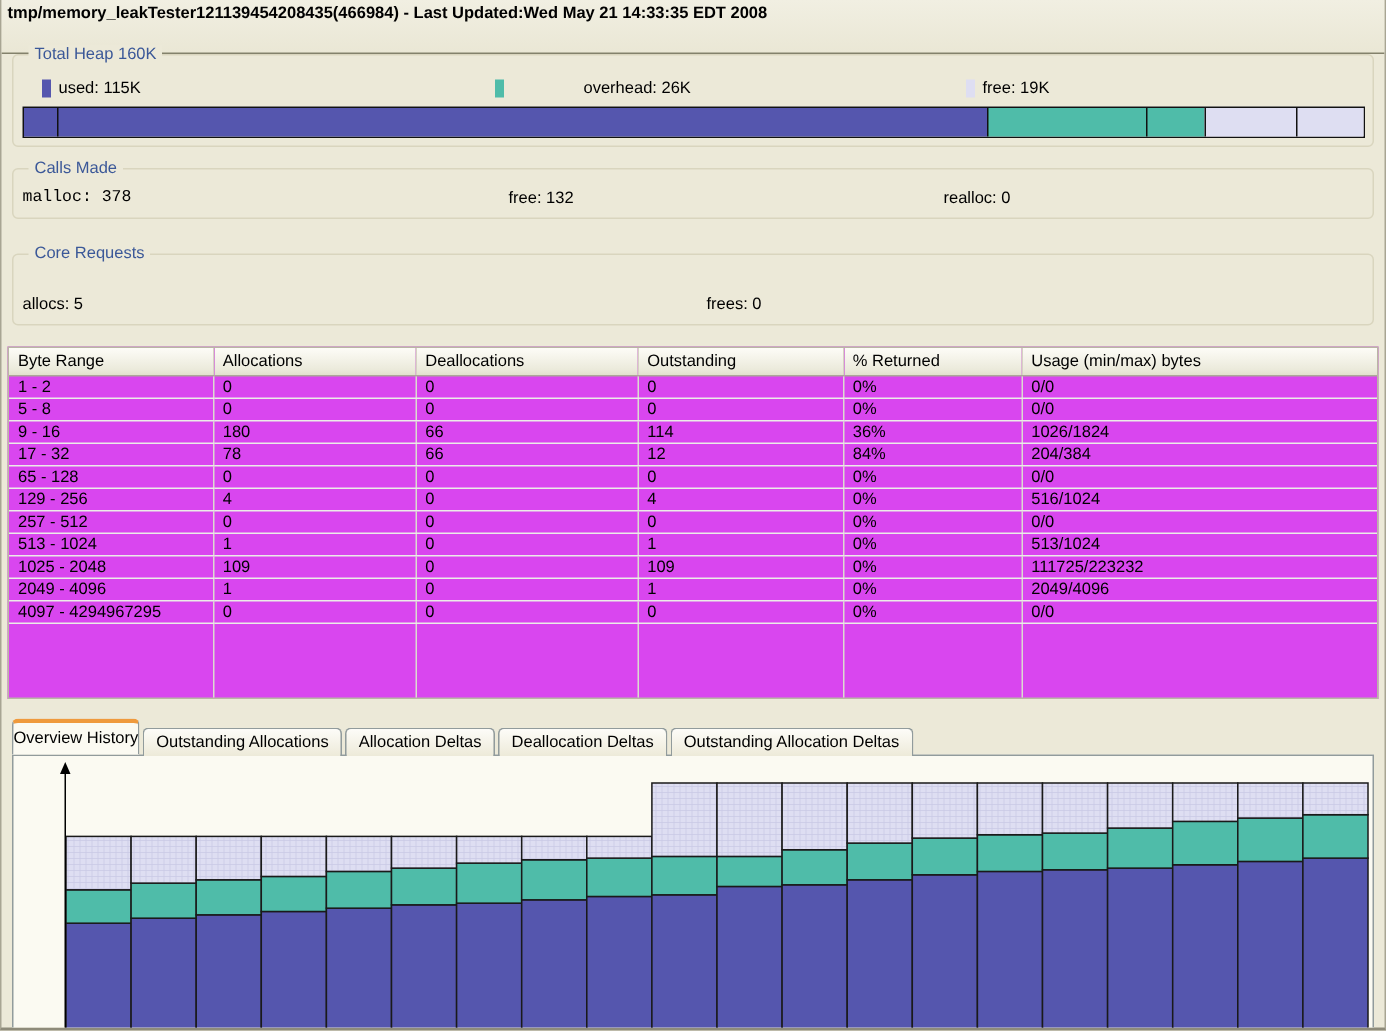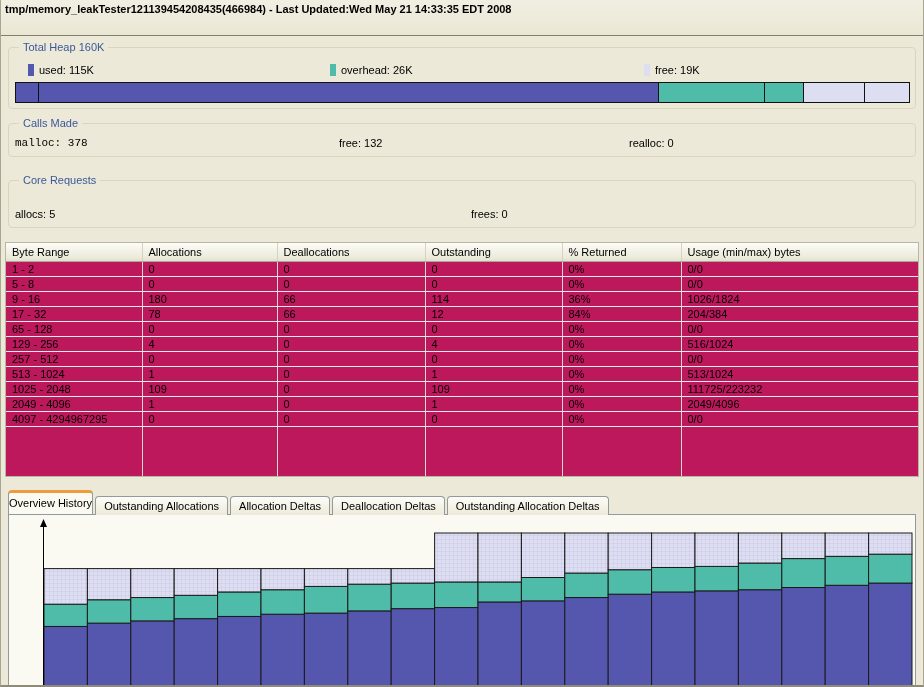--- a/index.html
+++ b/index.html
@@ -30,39 +30,39 @@
     margin: 0 7px;
     border: 1px solid #D9D5BE;
     border-radius: 4px;
     background: #ECE9D8;
   }
   .group-caption {
     position: absolute; top: -7px; left: 10px;
     background: #ECE9D8; padding: 0 4px;
     color: var(--caption-color,#3B5898);
   }
-  #total-heap-group { margin-top: 11px; height: 62px; }
+  #total-heap-group { height: 62px; }
   #calls-group      { margin-top: 14px; height: 34px; }
   #core-group       { margin-top: 23px; height: 48px; }
   .legend-item { position: absolute; top: 16px; display: flex; align-items: center; padding-left: 13px; }
   .legend-swatch { width: 6px; height: 12px; margin-right: 5px; display: inline-block; }
   #heap-bar {
     position: absolute; left: 6px; right: 5px; top: 34px;
     height: 21px; border: 1px solid #111;
     display: flex; background: #fff;
   }
   .heap-seg { height: 100%; }
   .heap-seg + .heap-seg { border-left: 1px solid #111; }
   .stat-item { position: absolute; bottom: 7px; white-space: nowrap; }
   
   #alloc-table-wrap {
     margin: 14px 4px 0 4px;
     height: 235px;
     border: 1px solid #B9B6A4;
-    background: #be185d;
+    background: #d946ef;
   }
   table#alloc-table {
     width: 100%; height: 100%;
     border-collapse: collapse; table-layout: fixed;
     font-size: 11px;
   }
   #alloc-table thead th {
     height: 18px;
     font-weight: normal; text-align: left;
     padding: 0 0 0 6px;
@@ -123,21 +123,21 @@
   <span>tmp/memory_leakTester121139454208435(466984)  - Last Updated:Wed May 21 14:33:35 EDT 2008</span>
 </div>
 
 <div class="group" id="total-heap-group">
   <span class="group-caption">Total Heap 160K</span>
   <div id="heap-legend">
       <div class="legend-item" style="left: 6px;">
         <span class="legend-swatch" style="background: rgb(85, 86, 174);"></span>
         <span>used:  115K</span>
       </div>
-      <div class="legend-item" style="left: 308px;">
+      <div class="legend-item" style="left: 308px; gap: 48px;">
         <span class="legend-swatch" style="background: rgb(79, 188, 169);"></span>
         <span>overhead:  26K</span>
       </div>
       <div class="legend-item" style="left: 622px;">
         <span class="legend-swatch" style="background: rgb(222, 222, 242);"></span>
         <span>free:  19K</span>
       </div>
     </div>
   <div id="heap-bar">
       <div class="heap-seg" style="background: rgb(85, 86, 174); width: 2.5%;"></div>

